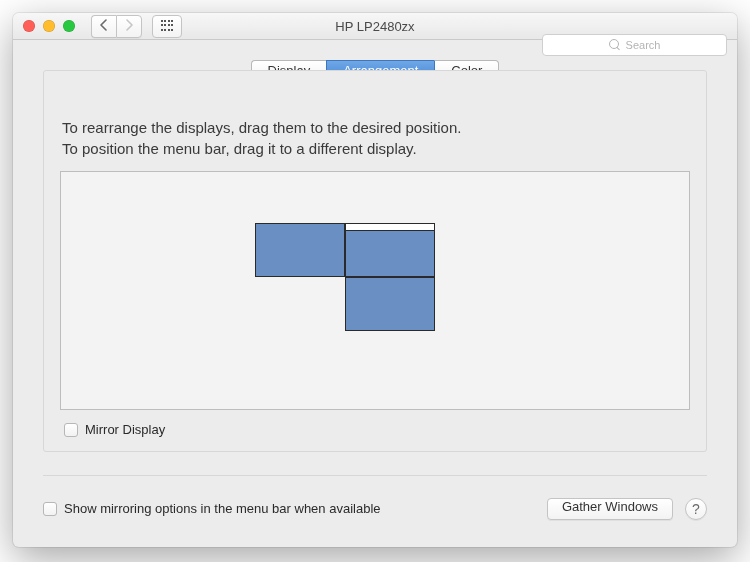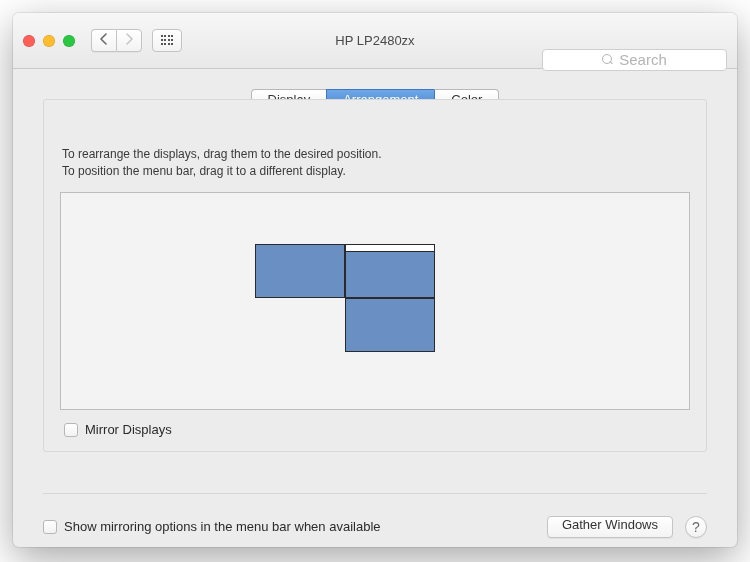--- a/index.html
+++ b/index.html
@@ -20,21 +20,21 @@
     width: 724px; height: 534px;
     background: #ececec;
     border-radius: 6px;
     box-shadow: 0 12px 40px rgba(0,0,0,0.35), 0 0 0 1px rgba(0,0,0,0.08);
     overflow: hidden;
     display: flex;
     flex-direction: column;
   }
   
   .toolbar {
-    height: 56px;
+    height: 27px;
     background: linear-gradient(#f7f7f7, #e8e8e8);
     border-bottom: 1px solid #c9c9c9;
     display: flex;
     align-items: center;
     padding: 0 10px;
     gap: 10px;
     position: relative;
   }
   .traffic-lights { display:flex; gap:8px; margin-right:6px; }
   .tl {
@@ -77,21 +77,21 @@
     font-size:13px; color:#4a4a4a;
     pointer-events:none;
   }
 
   .search {
     margin-left:auto;
     height:22px; width:185px;
     background:#fff;
     border:1px solid #cfcfcf; border-radius:4px;
     display:flex; align-items:center; justify-content:center;
-    color:#b4b4b4; font-size:15px; gap:5px;margin-top:38px;
+    color:#b4b4b4; font-size:11px; gap:5px;margin-top:38px;
   }
   .mag { width:12px; height:12px; position:relative; }
   .mag::before {
     content:""; position:absolute; width:8px; height:8px;
     border:1.3px solid #b4b4b4; border-radius:50%; left:0; top:0;
   }
   .mag::after {
     content:""; position:absolute; width:4px; height:1.3px;
     background:#b4b4b4; transform:rotate(45deg); left:7px; top:8.5px;
   }
@@ -121,21 +121,21 @@
   }
   .tab:first-child { border-top-left-radius:4px; border-bottom-left-radius:4px; }
   .tab:last-child  { border-right-width:1px; border-top-right-radius:4px; border-bottom-right-radius:4px; }
   .tab.active {
     background:linear-gradient(#6ea8e6,#4a86d6);
     border-color:#3f76c1;
     color:#fff;
   }
   .tab.active + .tab { border-left-color:#3f76c1; }
 
-  .hint { font-size:12px; color:#3a3a3a; line-height:1.4; margin:2px 2px 6px 2px; }
+  .hint { font-size:15px; color:#3a3a3a; line-height:1.4; margin:2px 2px 6px 2px; }
 
   .arena {
     flex:1;
     border:1px solid #bdbdbd;
     background:#f3f3f3;
     position:relative;
     margin-top:6px;
   }
   .display {
     position:absolute;
@@ -151,21 +151,21 @@
   .check-row {
     display:flex; align-items:center; gap:7px; margin-top:12px; padding-left:4px;
     font-size:13px;
   }
   .mac-check {
     width:14px; height:14px; border:1px solid #b7b7b7; border-radius:3px;
     background:linear-gradient(#ffffff,#f2f2f2);
   }
 
   .footer {
-    position:absolute; left:30px; right:30px; bottom:4px;
+    position:absolute; left:30px; right:30px; bottom:22px;
     height:50px;
     border-top:1px solid #d7d7d7;
     display:flex; align-items:center; padding-top:16px;
   }
   .footer .check-row { margin-top:0; padding-left:0; }
 
   .push-btn {
     height:22px; padding:0 14px;
     background:linear-gradient(#ffffff,#f3f3f3);
     border:1px solid #c4c4c4; border-radius:4px;
@@ -264,21 +264,21 @@
         <div class="arena" id="arena">
             <div class="display" style="left: 194px; top: 51px; width: 90px; height: 54px;"></div>
             <div class="display" style="left: 284px; top: 51px; width: 90px; height: 54px;">
               <div class="menubar"></div>
             </div>
             <div class="display" style="left: 284px; top: 105px; width: 90px; height: 54px;"></div>
           </div>
 
         <div class="check-row">
           <div class="mac-check"></div>
-          <span>Mirror Displays</span>
+          <span>Mirror Display</span>
         </div>
 
       </div>
 
       <div class="footer">
         <div class="check-row">
           <div class="mac-check"></div>
           <span>Show mirroring options in the menu bar when available</span>
         </div>
         <div class="spacer"></div>

